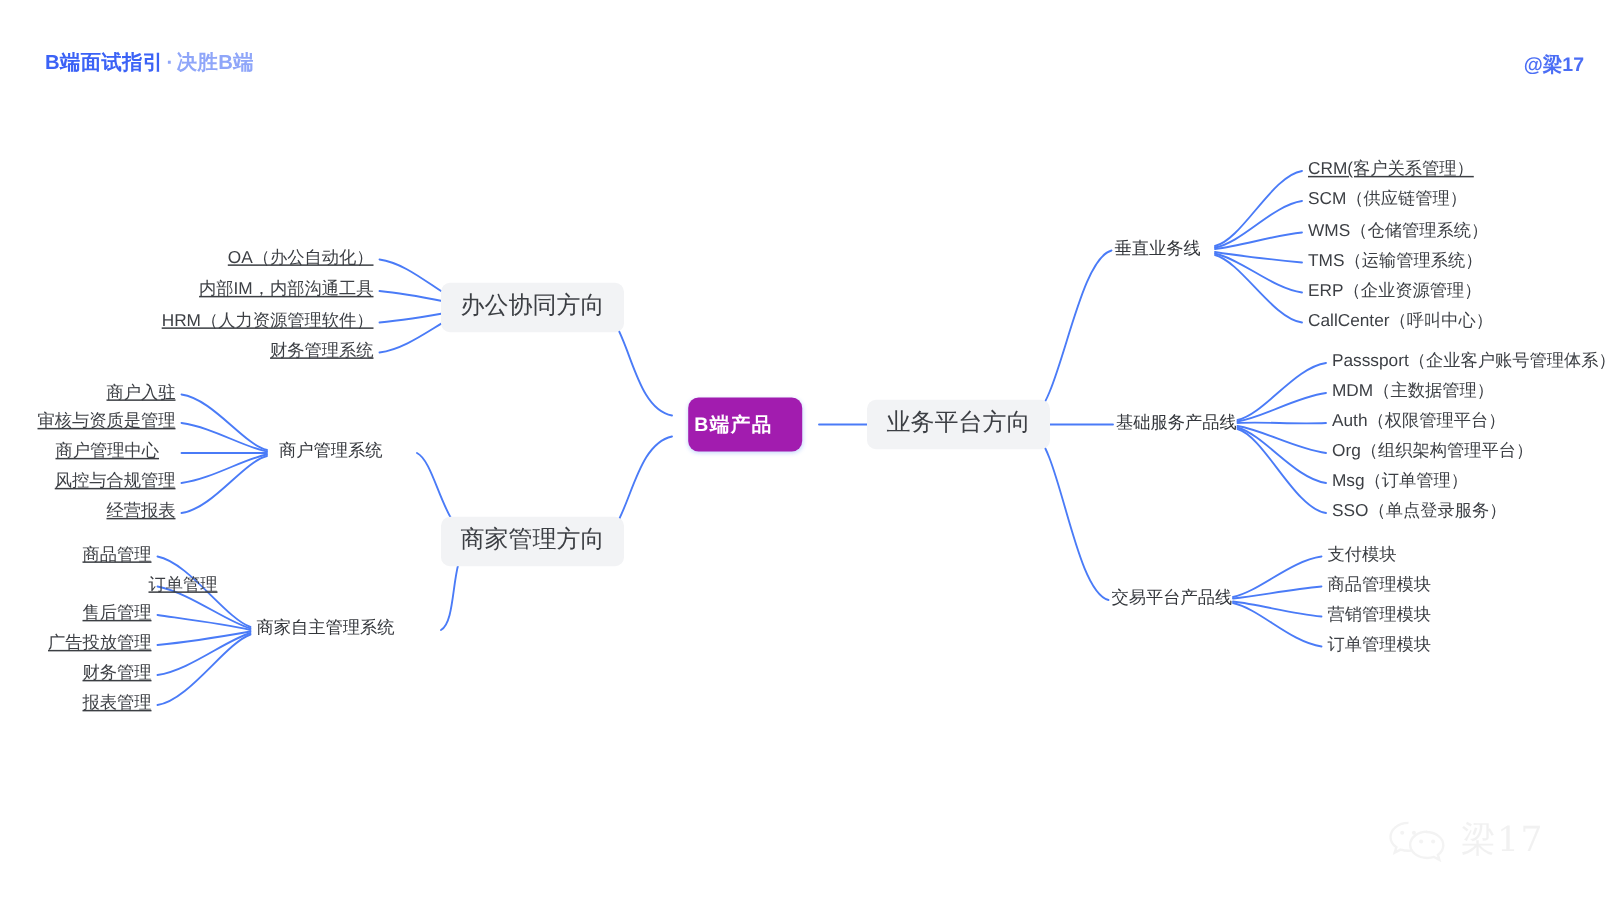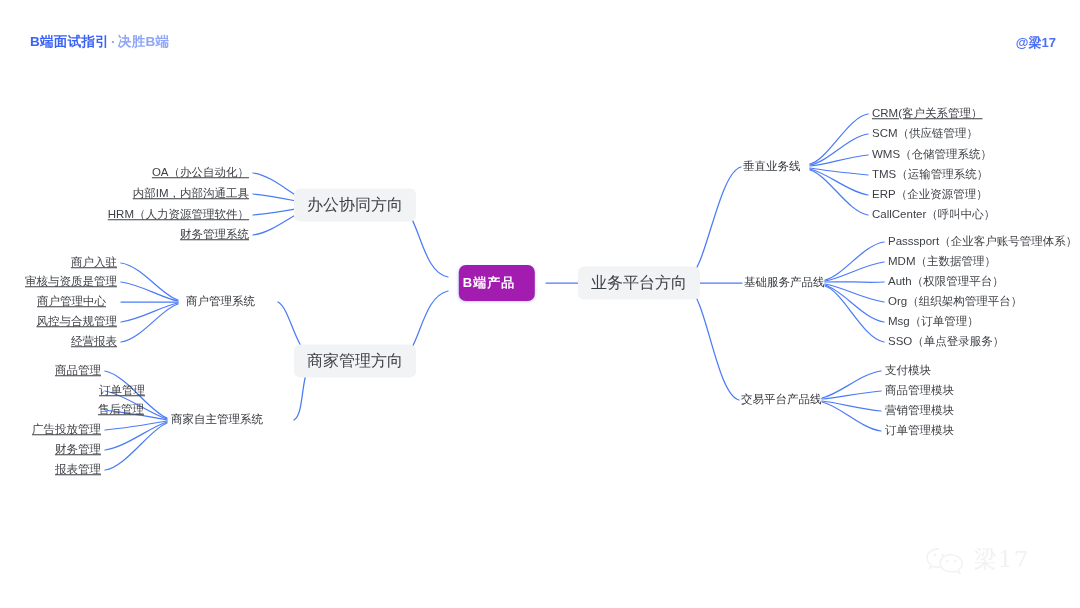--- a/index.html
+++ b/index.html
@@ -172,21 +172,21 @@
   <div class="node plain bold-mid" style="left:186px; top:302px;">商户管理系统</div>
   <div class="node plain right-align" style="left:117px; top:263px;">商户入驻</div>
   <div class="node plain right-align" style="left:117px; top:282px;">审核与资质是管理</div>
   <div class="node plain right-align" style="left:106px; top:302px;">商户管理中心</div>
   <div class="node plain right-align" style="left:117px; top:322px;">风控与合规管理</div>
   <div class="node plain right-align" style="left:117px; top:342px;">经营报表</div>
 
   <div class="node plain bold-mid" style="left:171px; top:420px;">商家自主管理系统</div>
   <div class="node plain right-align" style="left:101px; top:371px;">商品管理</div>
   <div class="node plain right-align" style="left:101px; top:391px;margin-left:44px;">订单管理</div>
-  <div class="node plain right-align" style="left:101px; top:410px;margin-left:43px;">售后管理</div>
+  <div class="node plain right-align" style="left:101px; top:410px;">售后管理</div>
   <div class="node plain right-align" style="left:101px; top:430px;">广告投放管理</div>
   <div class="node plain right-align" style="left:101px; top:450px;">财务管理</div>
   <div class="node plain right-align" style="left:101px; top:470px;">报表管理</div>
 
   <div class="node pill" style="left:639px; top:283px;">业务平台方向</div>
 
   <div class="node plain bold-mid" style="left:743px; top:167px;">垂直业务线</div>
   <div class="node plain" style="left:872px; top:114px;text-decoration:underline;">CRM(客户关系管理）</div>
   <div class="node plain" style="left:872px; top:134px;">SCM（供应链管理）</div>
   <div class="node plain" style="left:872px; top:155px;">WMS（仓储管理系统）</div>

